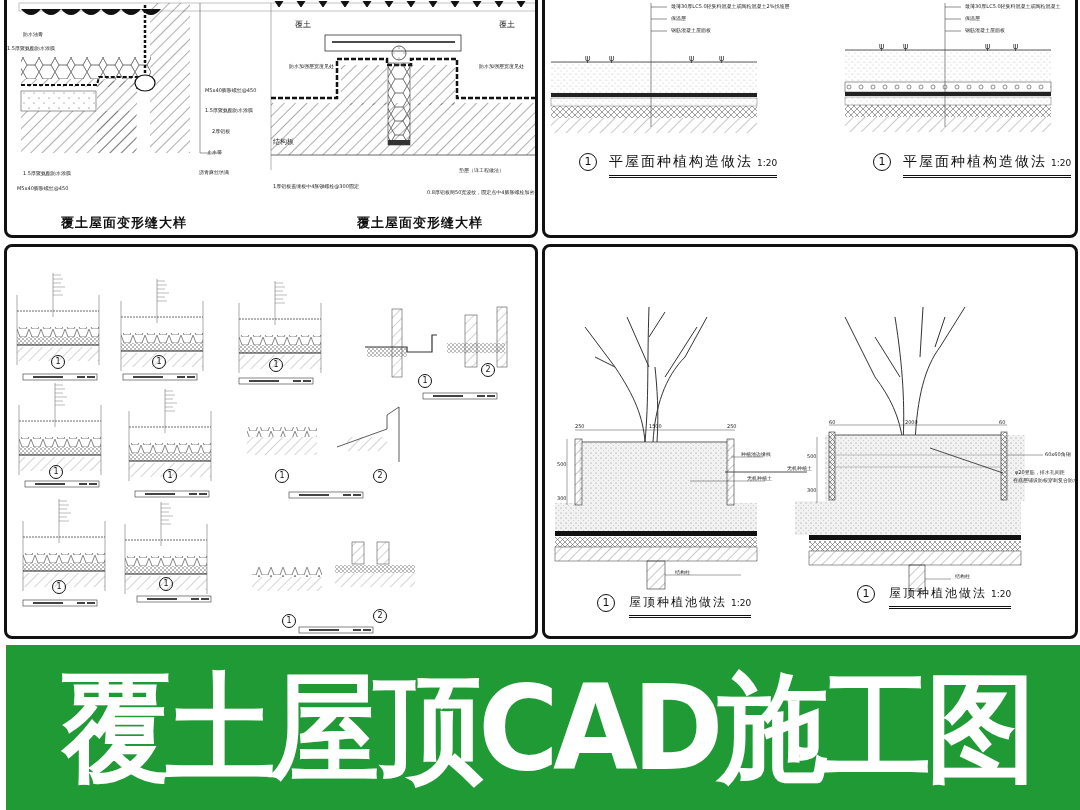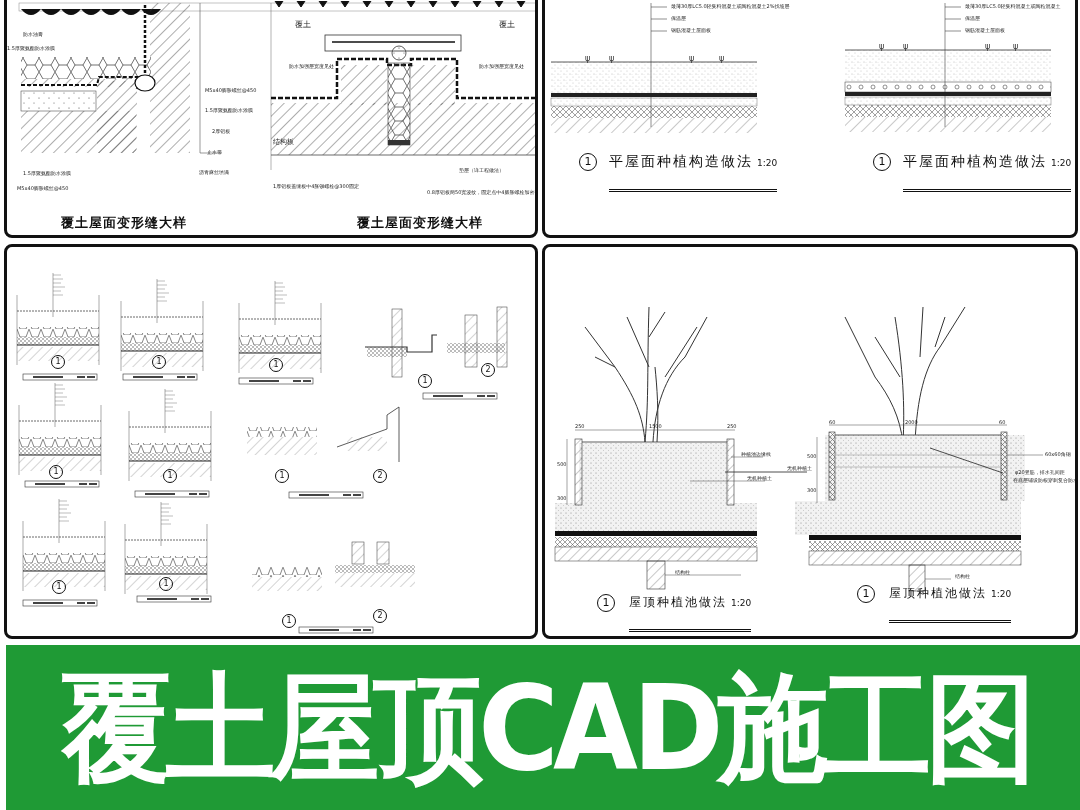--- a/index.html
+++ b/index.html
@@ -5,21 +5,21 @@
   html,body{margin:0;padding:0;}
   body{width:1080px;height:810px;background:#ffffff;position:relative;overflow:hidden;font-family:"DejaVu Sans",sans-serif;}
   .panel{position:absolute;background:#fff;border:3px solid #111;border-radius:8px;box-sizing:border-box;overflow:hidden;}
   #p1{left:4px;top:-8px;width:534px;height:246px;}
   #p2{left:542px;top:-8px;width:536px;height:246px;}
   #p3{left:4px;top:244px;width:534px;height:395px;}
   #p4{left:542px;top:244px;width:536px;height:395px;}
   .panel svg{position:absolute;left:0;top:0;}
   .caption{position:absolute;font-family:"DejaVu Sans",sans-serif;color:#111;white-space:nowrap;}
   .cap-bold{font-size:13px;font-weight:bold;letter-spacing:1px;}
-  .cap-thin{font-size:14px;font-weight:normal;letter-spacing:2px;border-bottom:3px double #111;padding-bottom:18px;}
+  .cap-thin{font-size:14px;font-weight:normal;letter-spacing:2px;border-bottom:3px double #111;padding-bottom:4px;}
   .scale{font-size:9px;letter-spacing:0;margin-left:4px;}
   .num-circle{position:absolute;width:16px;height:16px;border:1.5px solid #111;border-radius:50%;font-size:11px;line-height:16px;text-align:center;color:#111;}
   .lbl{position:absolute;font-size:5px;color:#222;white-space:nowrap;}
   .banner{position:absolute;left:6px;top:645px;width:1080px;height:165px;background:#1f9a35;}
   .banner-title{position:absolute;left:0;top:0;width:1080px;height:165px;display:flex;align-items:center;justify-content:center;color:#fff;font-family:"DejaVu Sans",sans-serif;font-weight:bold;font-size:118px;letter-spacing:-6px;transform:scaleX(0.93);line-height:1;}
 </style>
 </head>
 <body>
 
 <div class="panel" id="p1">

